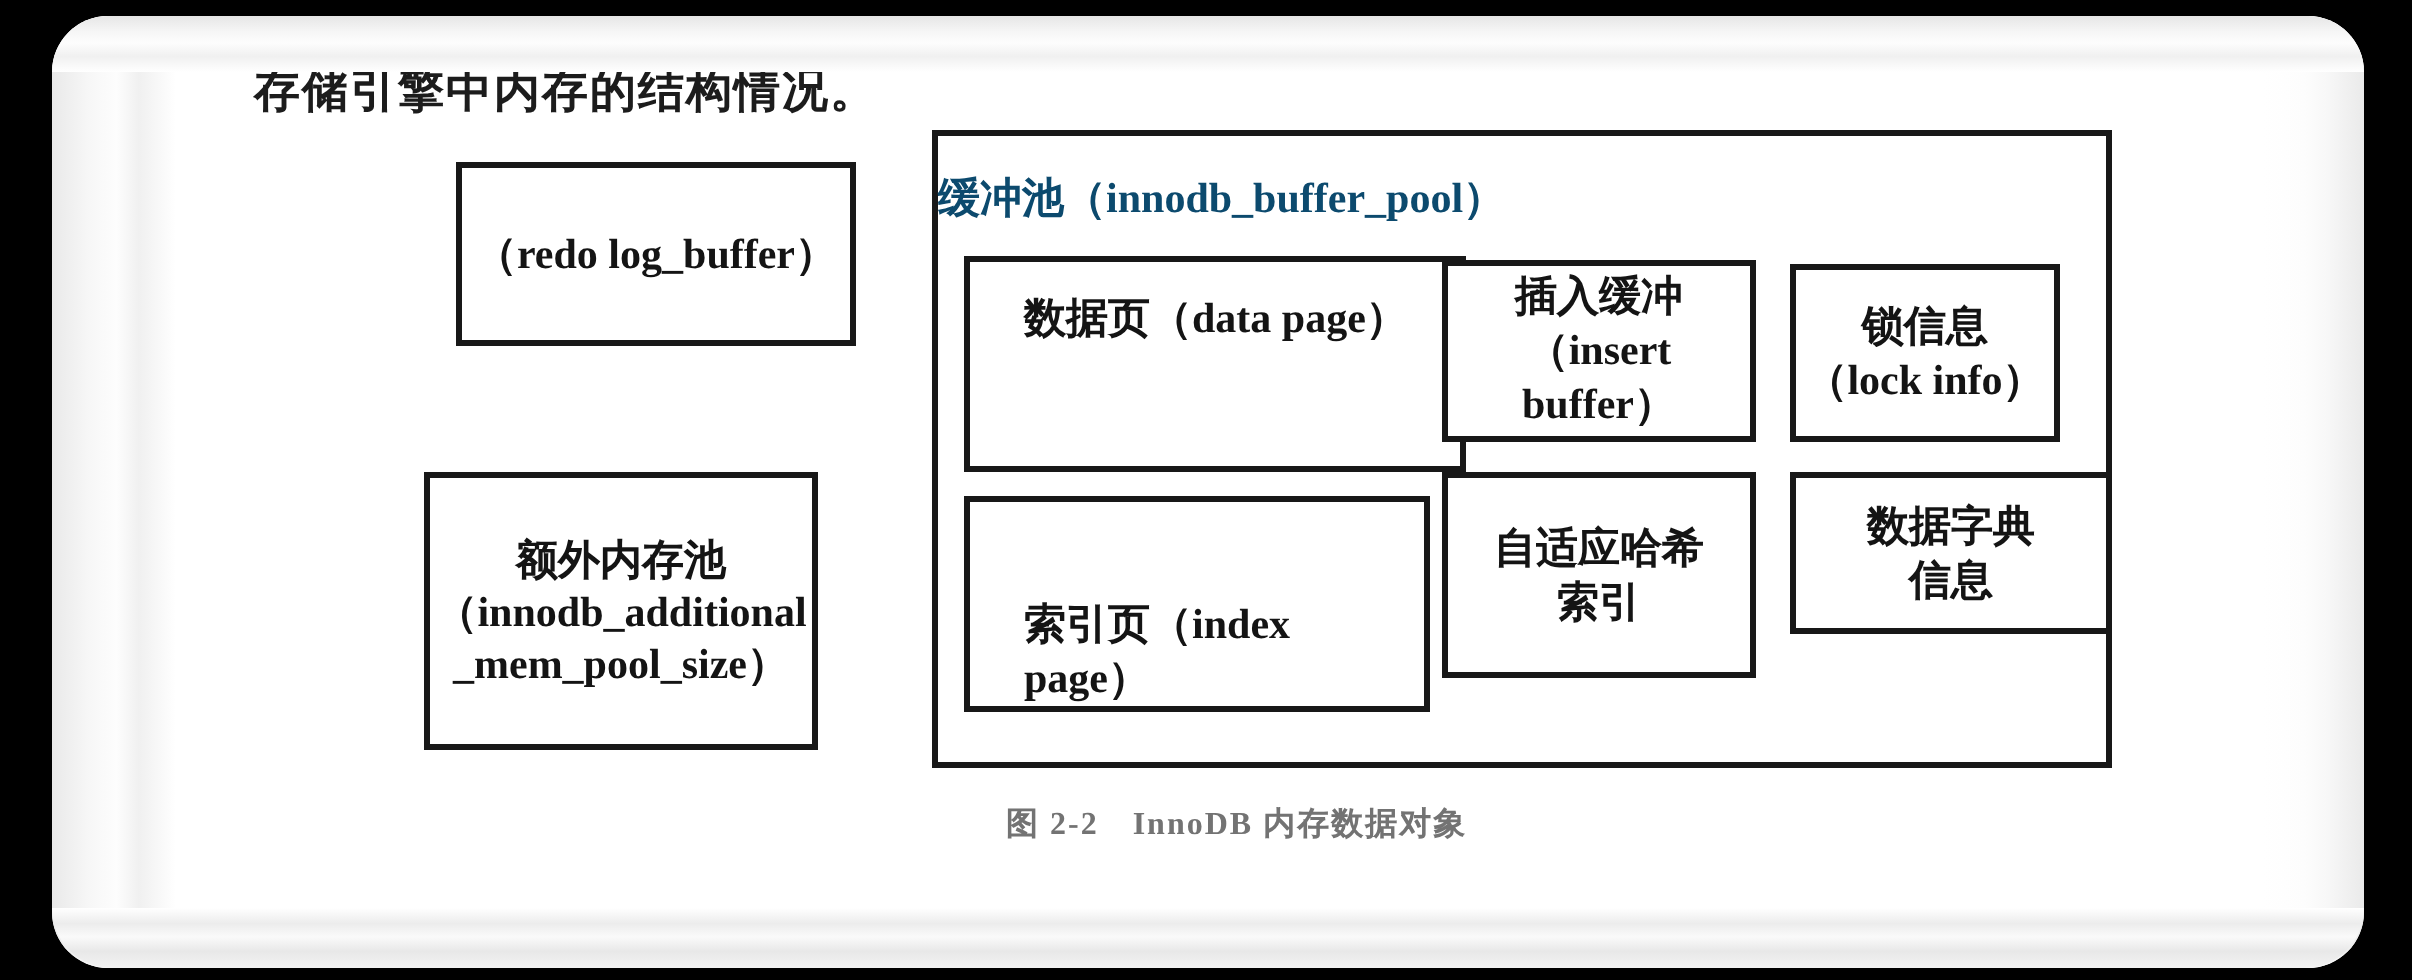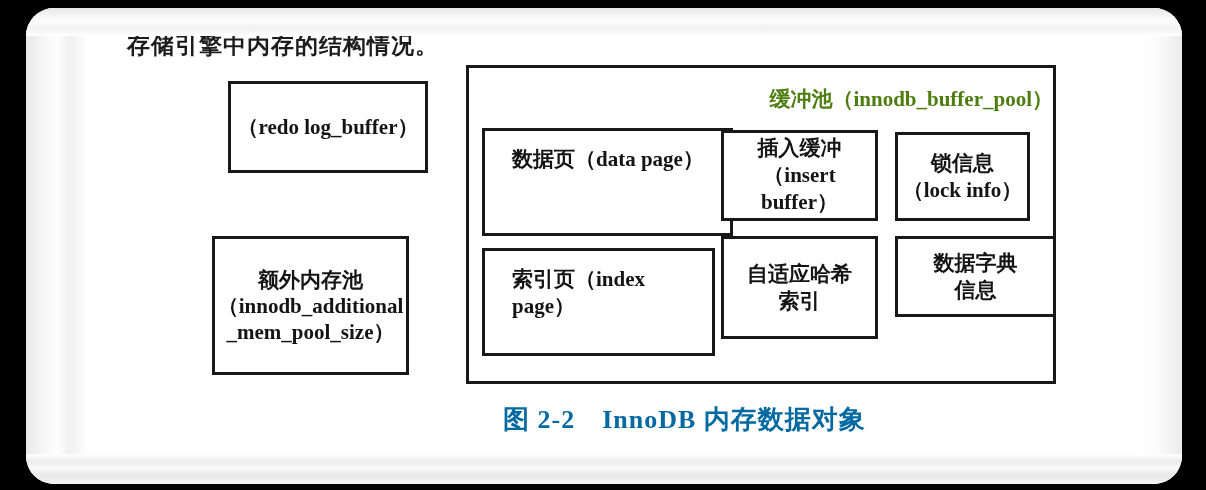--- a/index.html
+++ b/index.html
@@ -20,30 +20,30 @@
   .clip-bottom{left:146px;top:446px;}
   
   .dbox{
     position:absolute;box-sizing:border-box;border:3px solid #181818;background:#fff;
     display:flex;flex-direction:column;align-items:center;justify-content:center;
     font-weight:bold;font-size:21px;line-height:27px;text-align:center;color:#141414;
   }
   .dbox .ln{display:block;}
   .pool{display:block;}
   .pool-title{
-    position:absolute;left:0;right:0;top:18px;text-align:right;
-    font-weight:bold;font-size:21px;color:#4d7c0f;
+    position:absolute;left:0;right:0;top:18px;text-align:left;
+    font-weight:bold;font-size:21px;color:#0c4a6e;
   }
   .corner-label{
     justify-content:flex-start;align-items:flex-start;
     padding:15px 0 0 27px;text-align:left;
   }
   .caption{
     position:absolute;left:477px;top:394px;
-    font-size:26px;font-weight:bold;letter-spacing:1px;color:#0369a1;white-space:nowrap;
+    font-size:16px;font-weight:bold;letter-spacing:1px;color:#737373;white-space:nowrap;
   }
   
   .edge{position:absolute;pointer-events:none;}
   .edge-left{top:0;bottom:0;left:0;width:62px;
     background:linear-gradient(to right,#e9e9e9 0%,#f7f7f7 30%,#fdfdfd 52%,#f0f0f0 70%,#ffffff 100%);}
   .edge-right{top:0;bottom:0;right:0;width:50px;
     background:linear-gradient(to left,#eaeaea 0%,#f8f8f8 38%,#fdfdfd 60%,#ffffff 100%);}
   .edge-top{left:0;right:0;top:0;height:28px;border-radius:46px 46px 0 0;
     background:linear-gradient(to bottom,#e6e6e6 0%,#f6f6f6 28%,#fdfdfd 48%,#f0f0f0 72%,#ffffff 100%);}
   .edge-bottom{left:0;right:0;bottom:0;height:30px;border-radius:0 0 46px 46px;
@@ -77,21 +77,21 @@
       <div class="dbox" style="left:252px;top:62px;width:157px;height:91px;">
         <span class="ln">插入缓冲</span>
         <span class="ln">（insert buffer）</span>
       </div>
 
       <div class="dbox" style="left:426px;top:64px;width:135px;height:89px;">
         <span class="ln">锁信息</span>
         <span class="ln">（lock info）</span>
       </div>
 
-      <div class="dbox corner-label" style="left:13px;top:180px;width:233px;height:108px;">
+      <div class="dbox corner-label" style="left:13px;top:180px;width:233px;height:108px;justify-content:flex-end;">
         <span class="ln">索引页（index page）</span>
       </div>
 
       <div class="dbox" style="left:252px;top:168px;width:157px;height:103px;align-items:center;">
         <span class="ln">自适应哈希</span>
         <span class="ln">索引</span>
       </div>
 
       <div class="dbox" style="left:426px;top:168px;width:161px;height:81px;">
         <span class="ln">数据字典</span>

